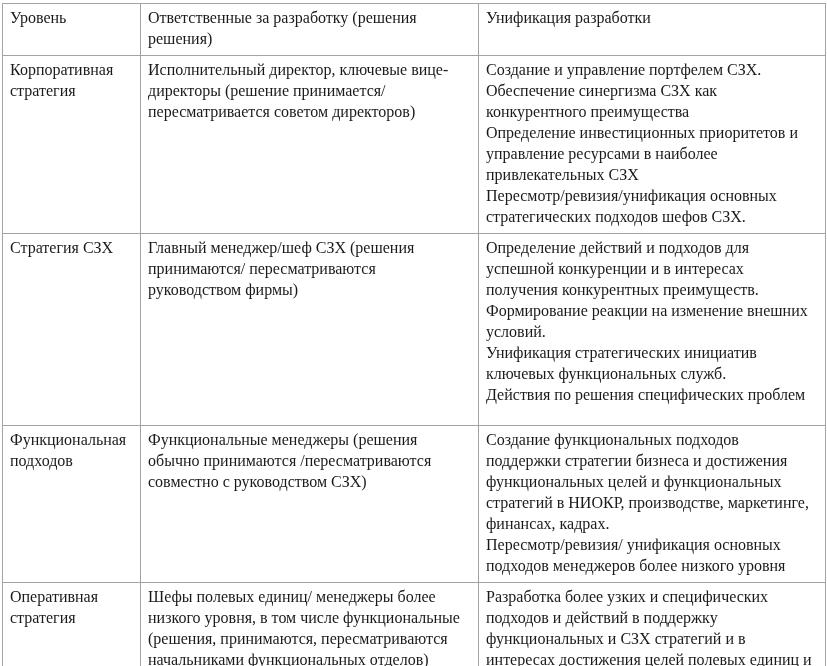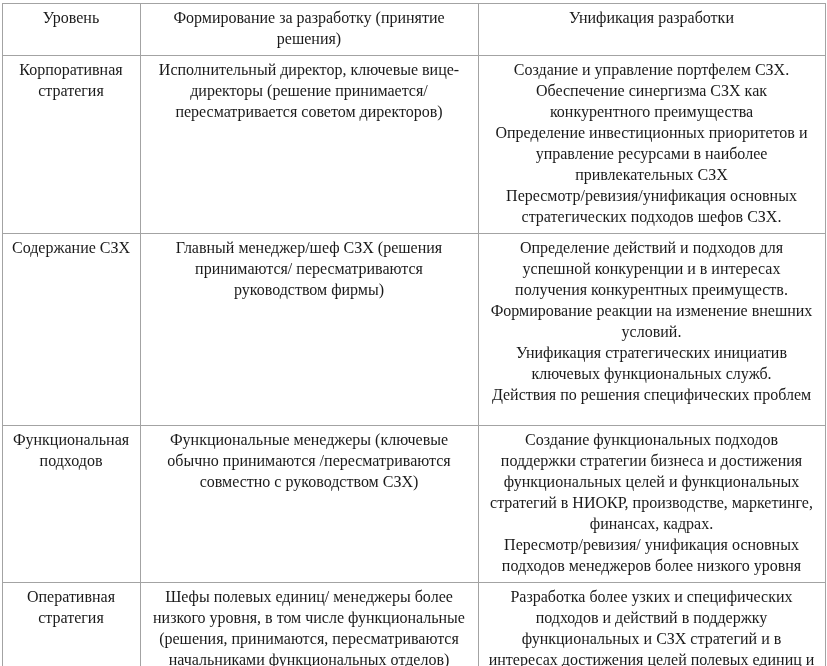--- a/index.html
+++ b/index.html
@@ -18,21 +18,21 @@
     border-collapse: collapse;
     table-layout: fixed;
     width: 823px;
     margin: 3px 0 0 2px;
     background: #ffffff;
   }
   table.strategy-table th,
   table.strategy-table td {
     border: 1px solid #a3a3a3;
     vertical-align: top;
-    text-align: center;
+    text-align: left;
     font-weight: normal;
     font-size: 16px;
     line-height: 21px;
     padding: 3px 8px 6px 7px;
     white-space: pre-line;
     overflow: hidden;
   }
   col.col-level   { width: 138px; }
   col.col-resp    { width: 338px; }
   col.col-content { width: 347px; }
@@ -47,44 +47,44 @@
 
 <table class="strategy-table">
   <colgroup>
     <col class="col-level">
     <col class="col-resp">
     <col class="col-content">
   </colgroup>
   <thead>
     <tr>
       <th>Уровень</th>
-      <th>Формирование за разработку (принятие решения)</th>
+      <th>Ответственные за разработку (решения решения)</th>
       <th>Унификация разработки</th>
     </tr>
   </thead>
   <tbody>
     <tr class="row-corporate">
       <td>Корпоративная стратегия</td>
       <td>Исполнительный директор, ключевые вице-директоры (решение принимается/пересматривается советом директоров)</td>
       <td>Создание и управление портфелем СЗХ.
 Обеспечение синергизма СЗХ как конкурентного преимущества
 Определение инвестиционных приоритетов и управление ресурсами в наиболее привлекательных СЗХ
 Пересмотр/ревизия/унификация основных стратегических подходов шефов СЗХ.</td>
     </tr>
     <tr class="row-szh">
-      <td>Содержание СЗХ</td>
+      <td>Стратегия СЗХ</td>
       <td>Главный менеджер/шеф СЗХ (решения принимаются/ пересматриваются руководством фирмы)</td>
       <td>Определение действий и подходов для успешной конкуренции и в интересах получения конкурентных преимуществ.
 Формирование реакции на изменение внешних условий.
 Унификация стратегических инициатив ключевых функциональных служб.
 Действия по решения специфических проблем</td>
     </tr>
     <tr class="row-functional">
       <td>Функциональная подходов</td>
-      <td>Функциональные менеджеры (ключевые обычно принимаются /пересматриваются совместно с руководством СЗХ)</td>
+      <td>Функциональные менеджеры (решения обычно принимаются /пересматриваются совместно с руководством СЗХ)</td>
       <td>Создание функциональных подходов поддержки стратегии бизнеса и достижения функциональных целей и функциональных стратегий в НИОКР, производстве, маркетинге, финансах, кадрах.
 Пересмотр/ревизия/ унификация основных подходов менеджеров более низкого уровня</td>
     </tr>
     <tr class="row-operative">
       <td>Оперативная стратегия</td>
       <td>Шефы полевых единиц/ менеджеры более низкого уровня, в том числе функциональные (решения, принимаются, пересматриваются начальниками функциональных отделов)</td>
       <td>Разработка более узких и специфических подходов и действий в поддержку функциональных и СЗХ стратегий и в интересах достижения целей полевых единиц и функциональных отделов</td>
     </tr>
   </tbody>
 </table>

